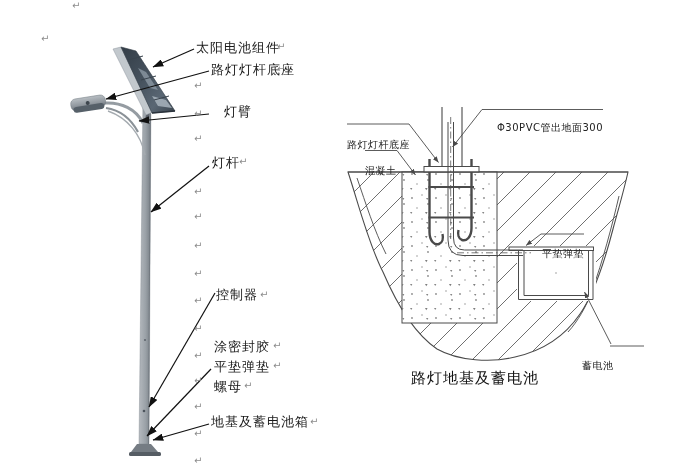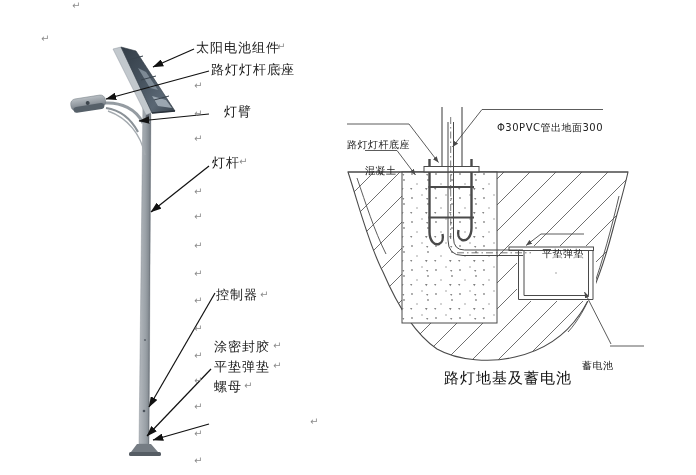--- a/index.html
+++ b/index.html
@@ -1,21 +1,21 @@
 <!DOCTYPE html>
 <html><head>
 <meta charset="utf-8">
 <style>
   html,body{margin:0;padding:0;background:#fff;}
   .page{position:relative;width:696px;height:475px;background:#ffffff;overflow:hidden;
         font-family:"DejaVu Sans","Liberation Sans",sans-serif;}
   svg{position:absolute;left:0;top:0;}
   .pl{position:absolute;font-size:13px;color:#1a1a1a;letter-spacing:1px;white-space:nowrap;line-height:14px;}
   .al{position:absolute;font-size:10px;color:#222;letter-spacing:0.5px;white-space:nowrap;line-height:11px;margin-top:28px;}
-  .cap{position:absolute;font-size:15px;color:#111;letter-spacing:1px;white-space:nowrap;line-height:16px;margin-left:33px;}
+  .cap{position:absolute;font-size:15px;color:#111;letter-spacing:1px;white-space:nowrap;line-height:16px;}
   .pmark{position:absolute;font-size:10px;color:#8c8c8c;line-height:10px;}
 </style>
 </head>
 <body>
 
 <div class="page">
 
   <svg width="696" height="475" viewBox="0 0 696 475">
     <defs>
       <marker id="ah" viewBox="0 0 10 7" refX="9.5" refY="3.5" markerWidth="9" markerHeight="6.3" orient="auto">
@@ -158,20 +158,21 @@
   </svg>
 
   <div class="pl" style="left:196px;top:41px">太阳电池组件</div>
   <div class="pl" style="left:211px;top:63px">路灯灯杆底座</div>
   <div class="pl" style="left:224px;top:105px">灯臂</div>
   <div class="pl" style="left:212px;top:156px">灯杆</div>
   <div class="pl" style="left:216px;top:288px">控制器</div>
   <div class="pl" style="left:214px;top:340px">涂密封胶</div>
   <div class="pl" style="left:214px;top:360px">平垫弹垫</div>
   <div class="pl" style="left:214px;top:380px">螺母</div>
+  <div class="pl" style="left:211px;top:415px">地基及蓄电池箱</div>
 
   <div class="al" style="left:347px;top:111px">路灯灯杆底座</div>
   <div class="al" style="left:365px;top:137px">混凝土</div>
   <div class="al" style="left:497px;top:94px">Φ30PVC管出地面300</div>
   <div class="al" style="left:542px;top:220px">平垫弹垫</div>
   <div class="al" style="left:582px;top:332px">蓄电池</div>
 
   <div class="cap" style="left:411px;top:370px">路灯地基及蓄电池</div>
 
   <div id="marks-layer">

